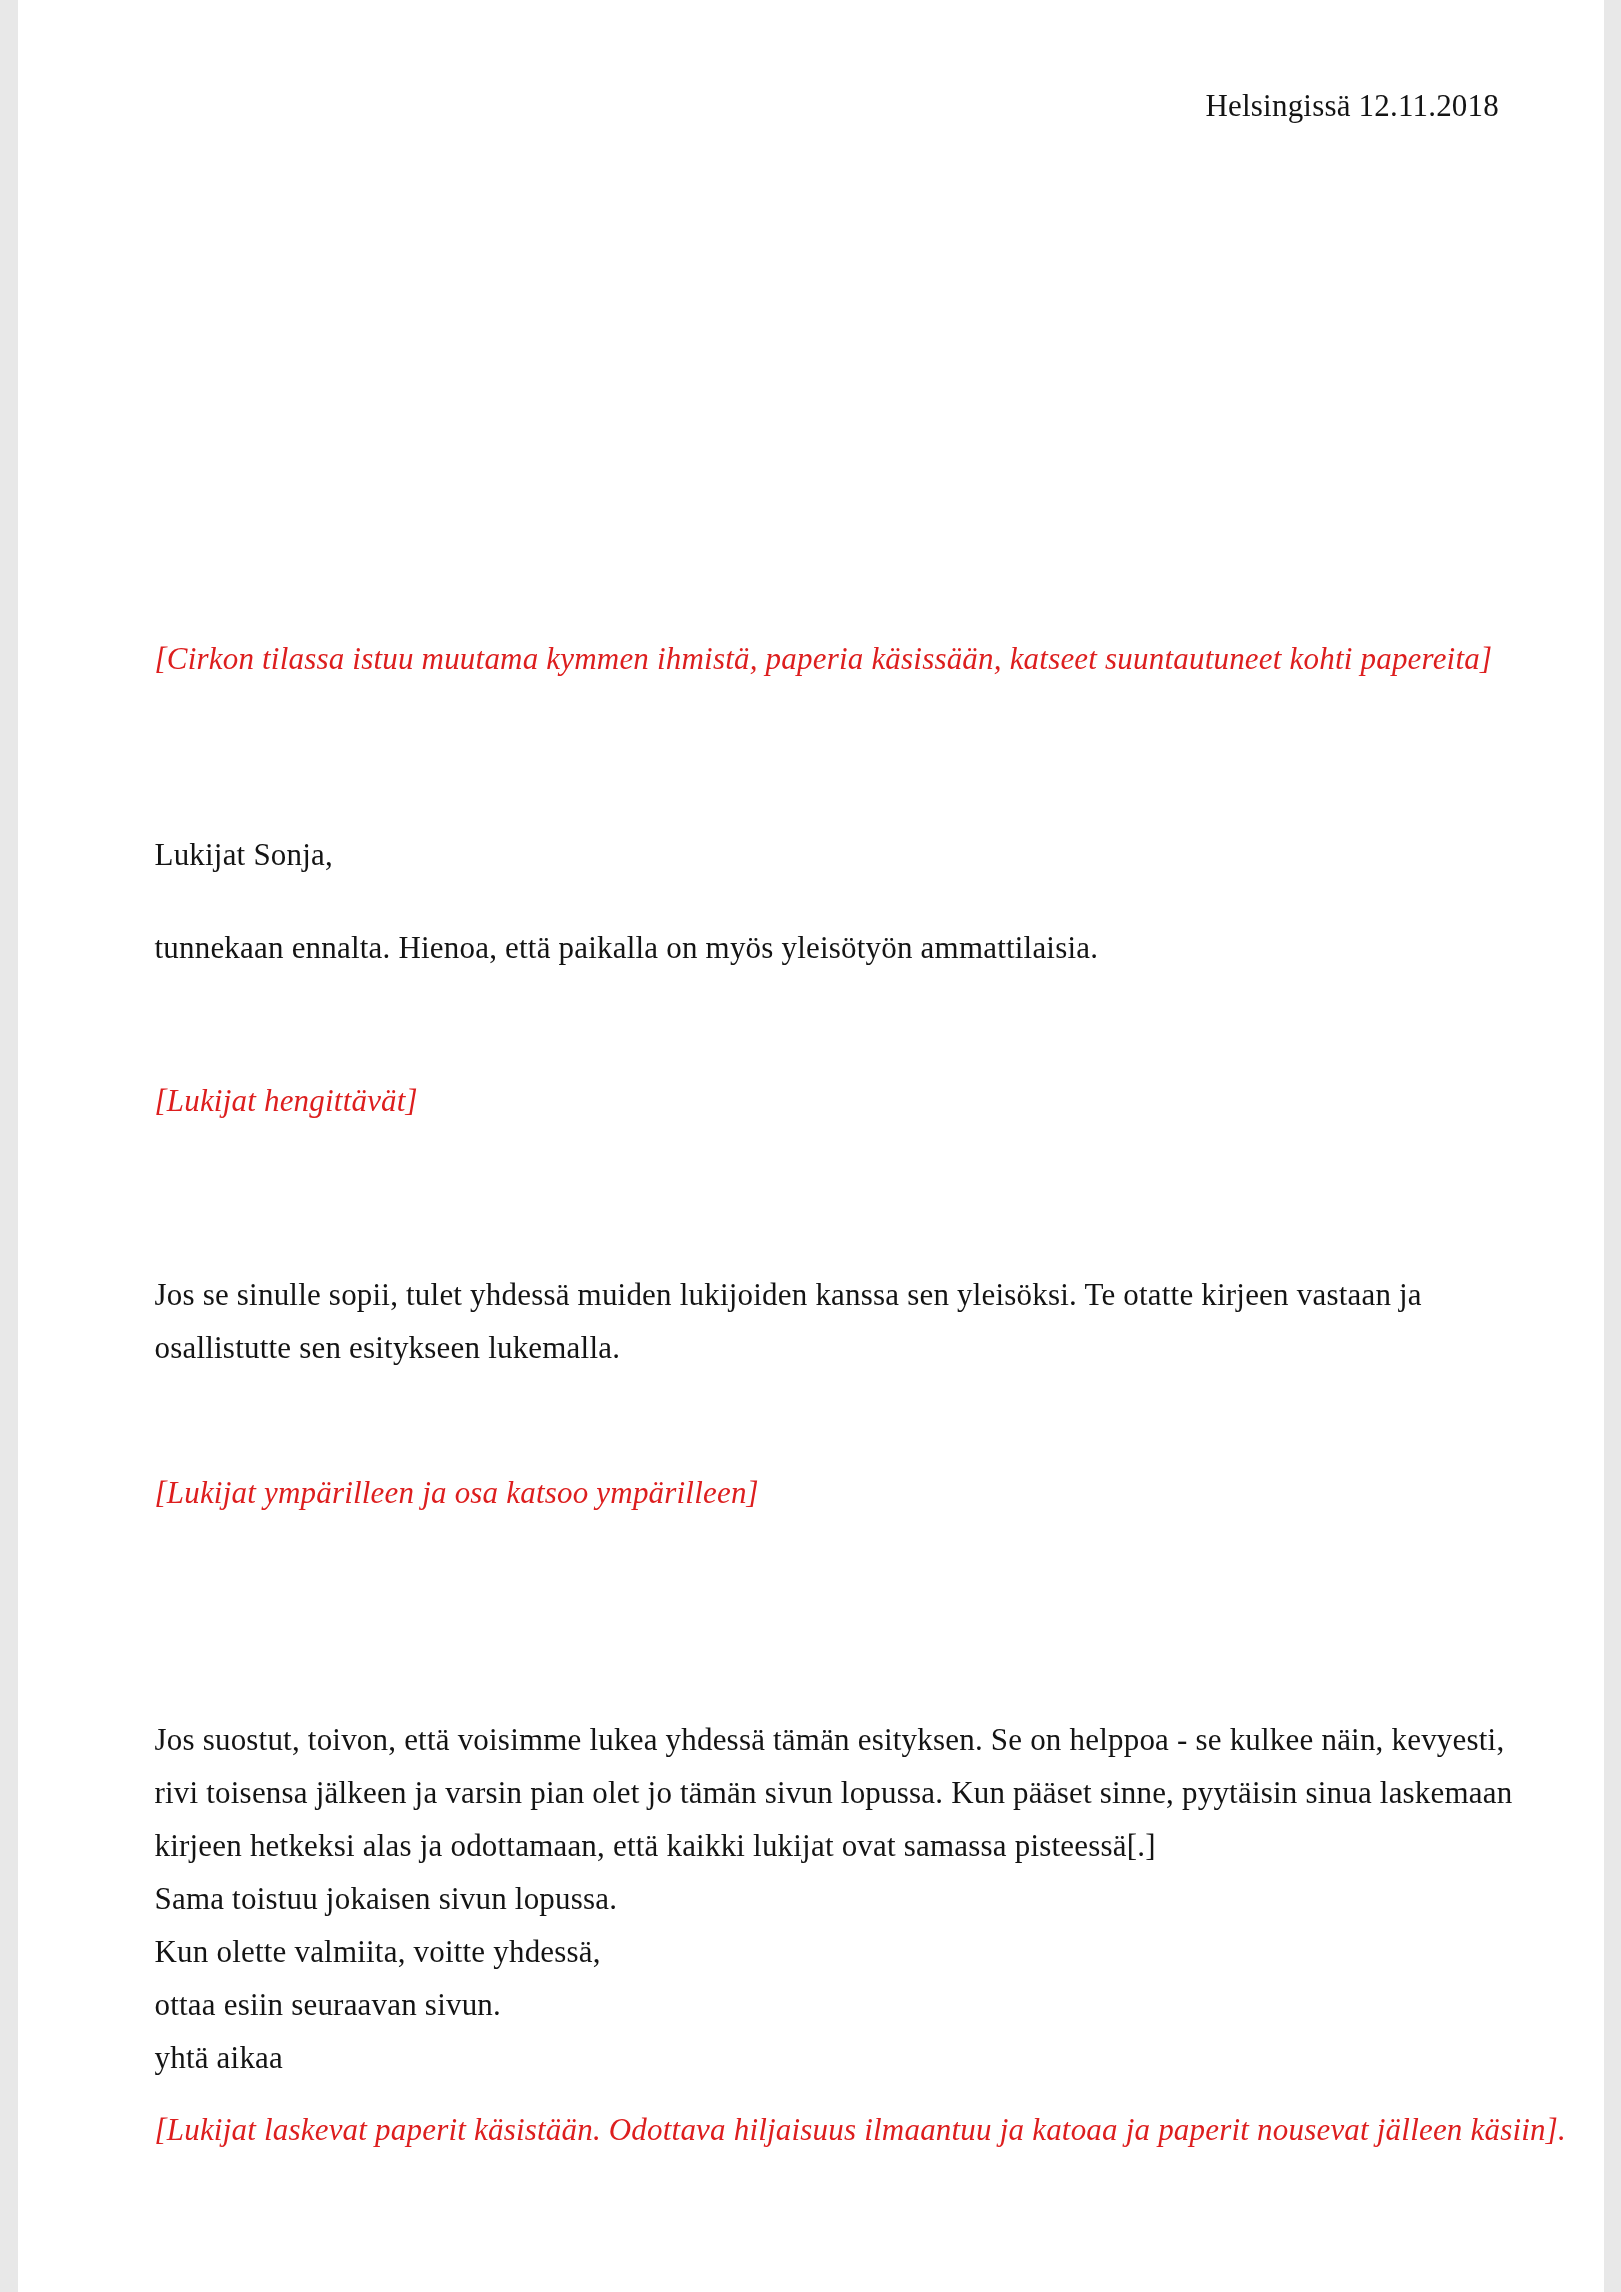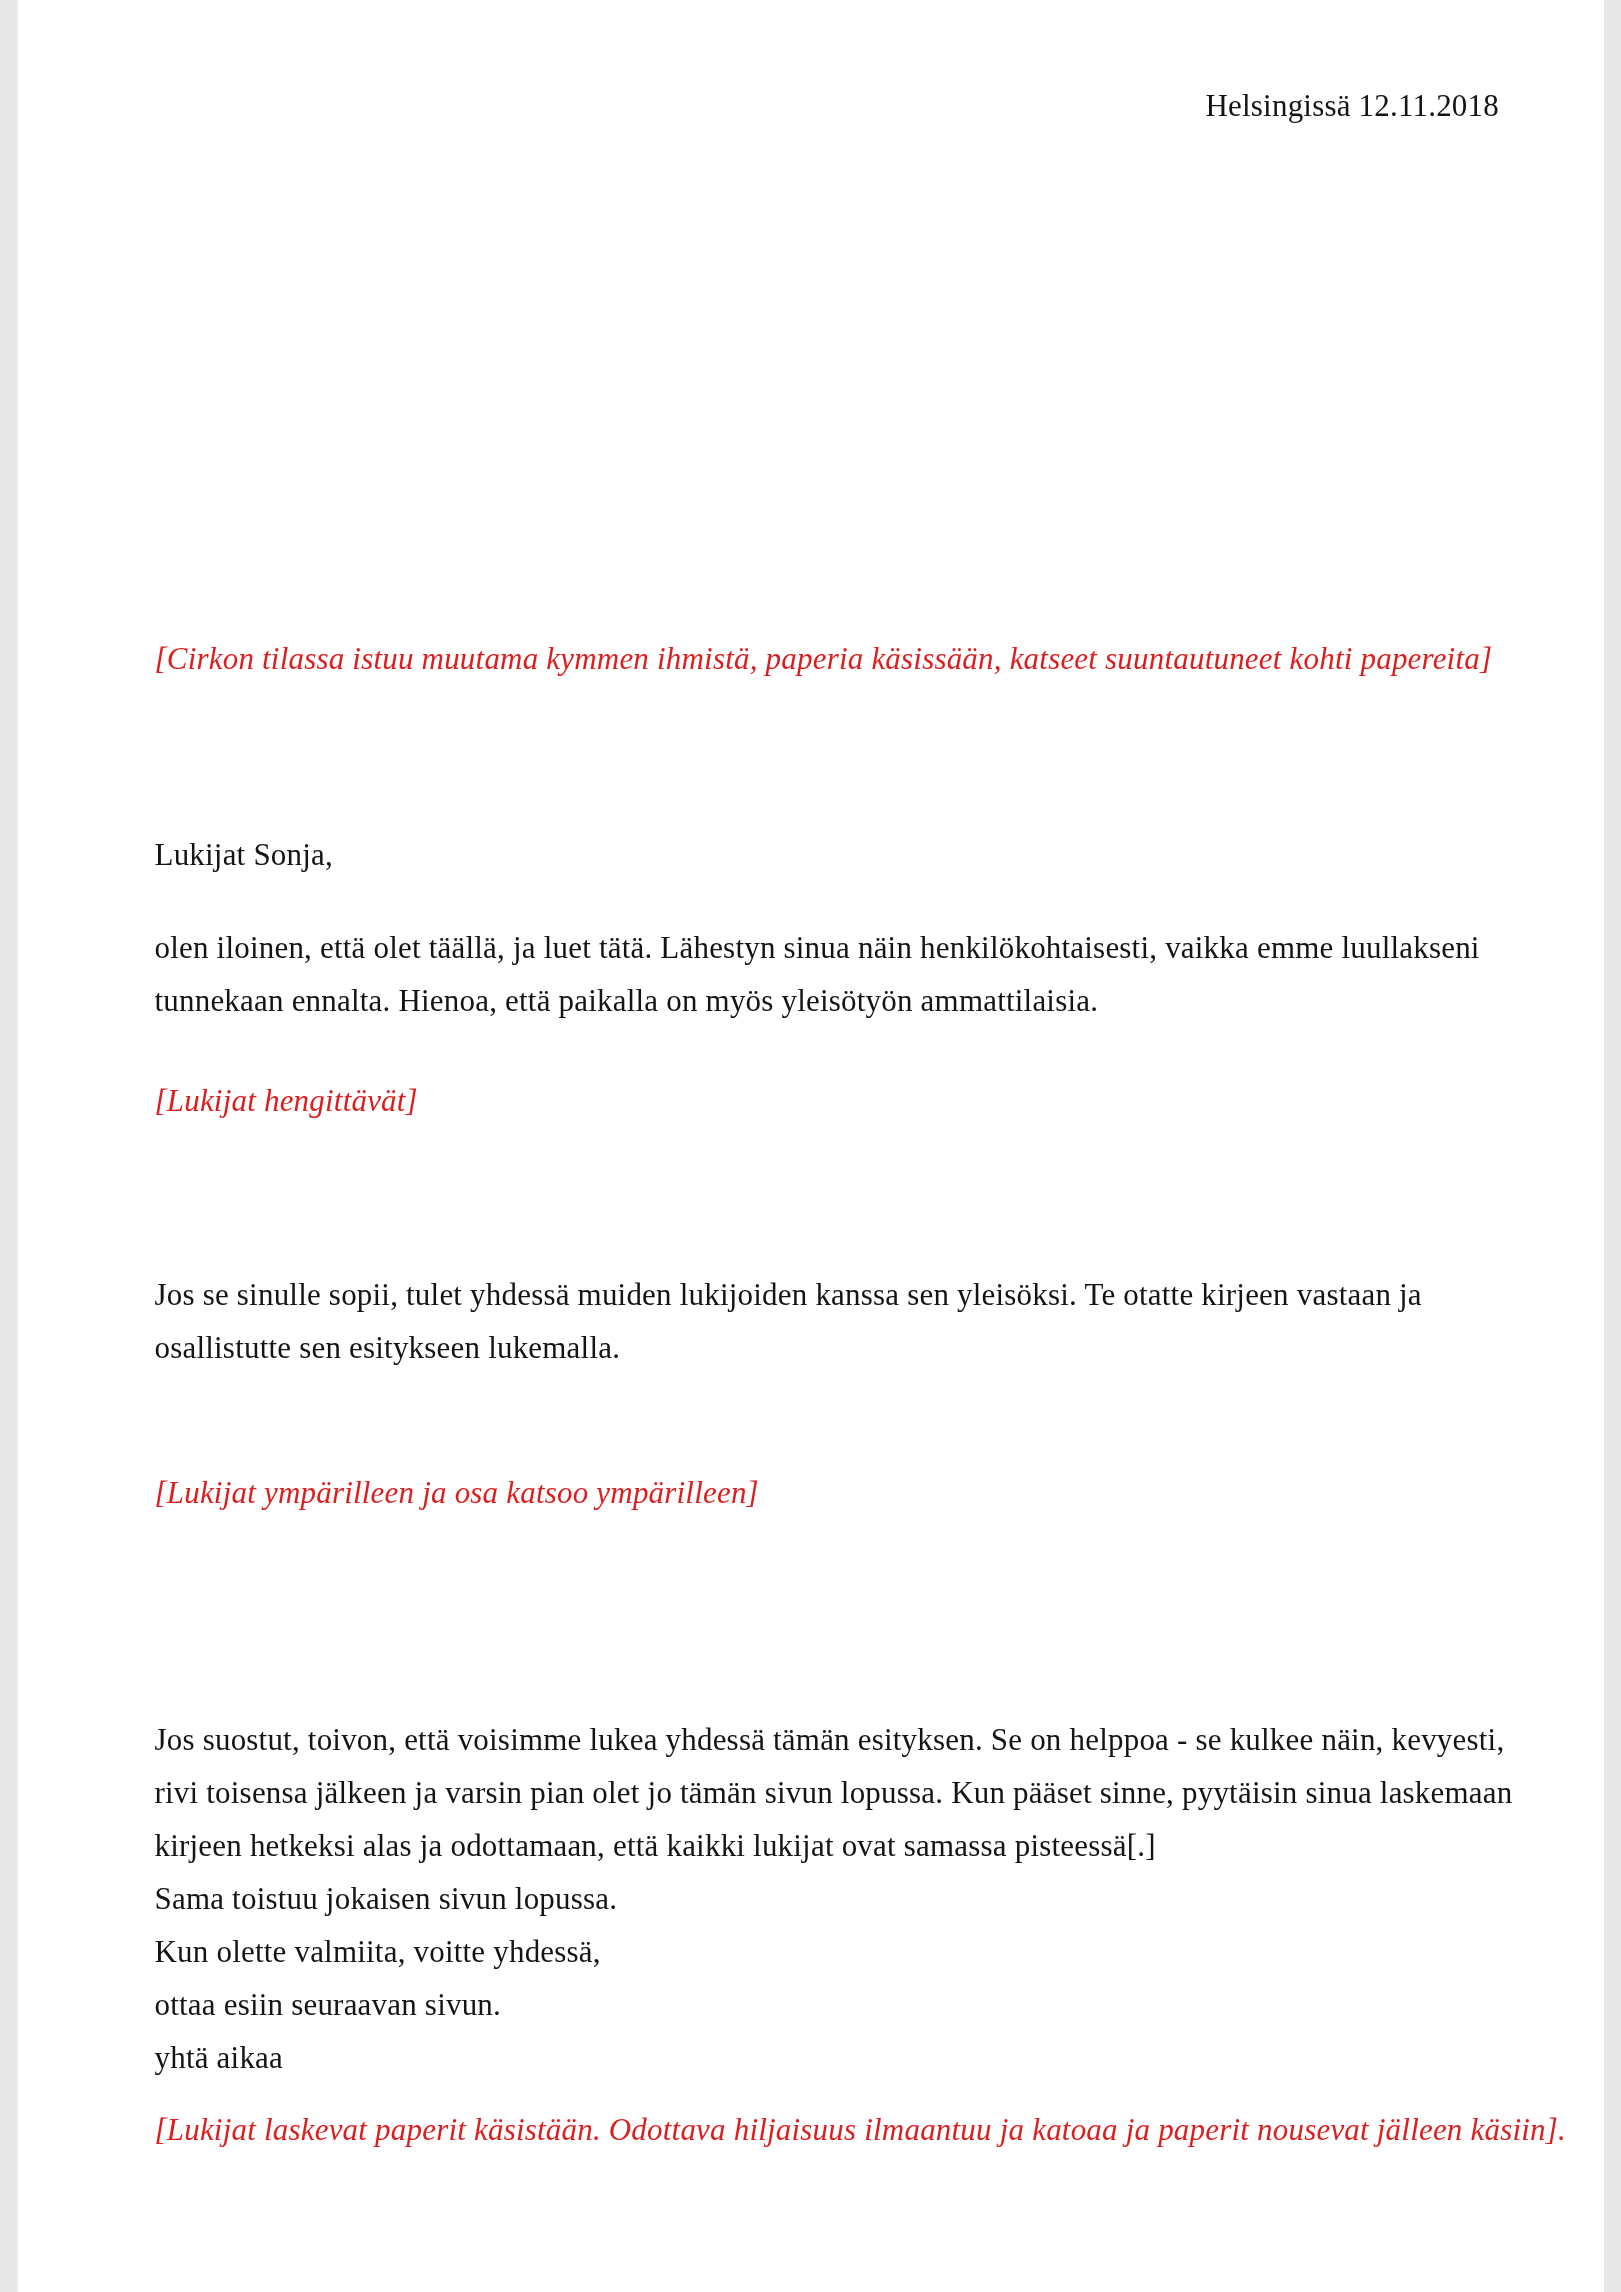--- a/index.html
+++ b/index.html
@@ -51,21 +51,20 @@
 
 <div class="page" style="--stage-red: #dd1e1e; --body-ink: #141414; --page-bg: #ffffff;">
 
   <div class="abs dateline line">Helsingissä 12.11.2018</div>
 
   <div class="abs block stage line pos-stage1">[Cirkon tilassa istuu muutama kymmen ihmistä, paperia käsissään, katseet suuntautuneet kohti papereita]</div>
 
   <div class="abs block line pos-salutation">Lukijat Sonja,</div>
 
   <div class="abs block pos-para1">
-    <div class="line">olen iloinen, että olet täällä, ja luet tätä. Lähestyn sinua näin henkilökohtaisesti, vaikka emme luullakseni</div>
     <div class="line">tunnekaan ennalta. Hienoa, että paikalla on myös yleisötyön ammattilaisia.</div>
   </div>
 
   <div class="abs block stage line pos-stage2">[Lukijat hengittävät]</div>
 
   <div class="abs block pos-para2">
     <div class="line">Jos se sinulle sopii, tulet yhdessä muiden lukijoiden kanssa sen yleisöksi. Te otatte kirjeen vastaan ja</div>
     <div class="line">osallistutte sen esitykseen lukemalla.</div>
   </div>
 

